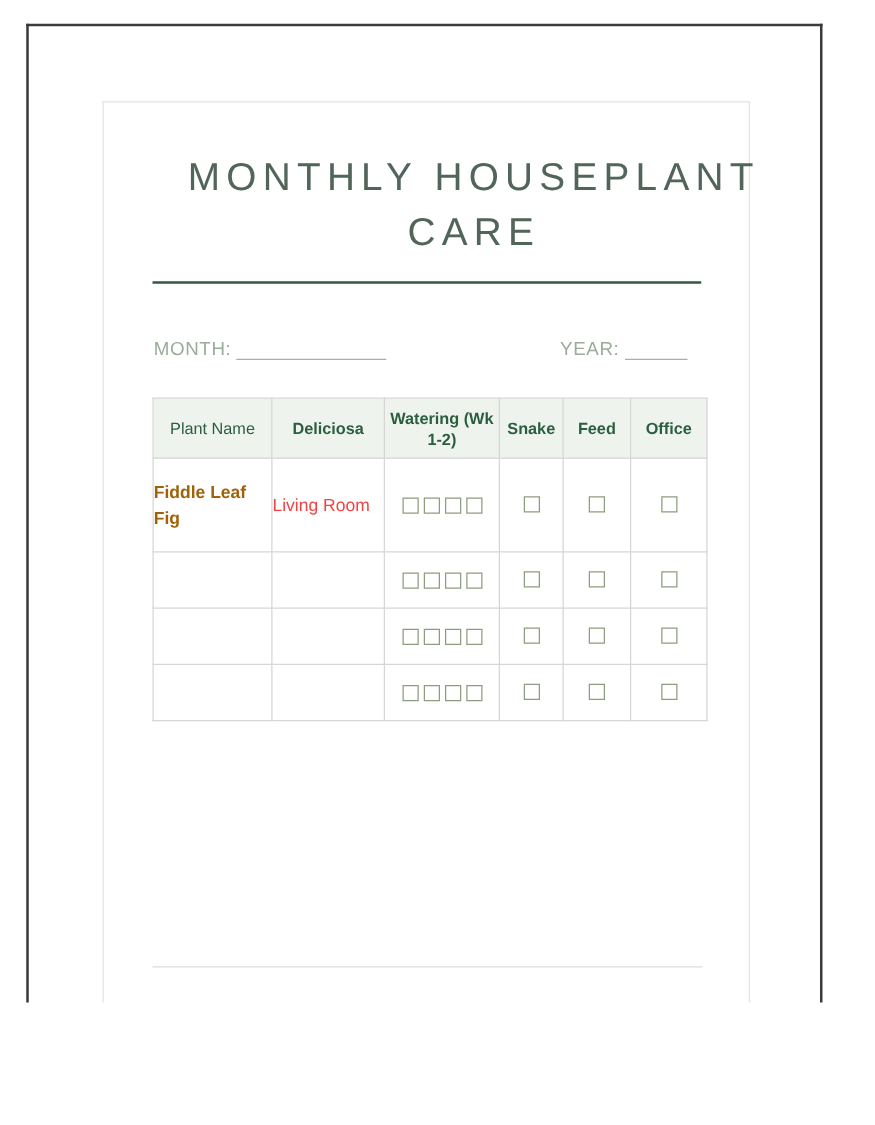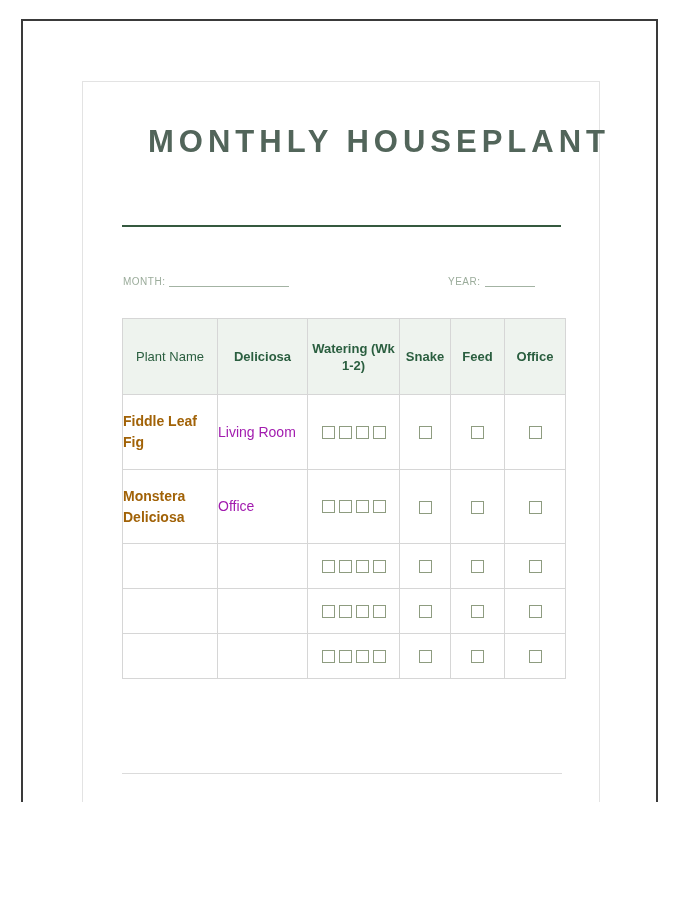--- a/index.html
+++ b/index.html
@@ -42,36 +42,36 @@
     background: #ffffff;
   }
   .doc-title {
     position: absolute;
     left: 82px;
     top: 120px;
     width: 594px;
     text-align: center;
     color: #52655a;
     font-size: 31px;
-    font-weight: 700;
+    font-weight: 400;
     letter-spacing: 5px;
     line-height: 44px;
   }
   .title-divider {
     position: absolute;
     left: 122px;
     top: 225px;
     width: 439px;
     height: 2px;
     background: #35593f;
   }
   .fill-row {
     position: absolute;
     top: 271px;
-    font-size: 10px;
+    font-size: 15px;
     letter-spacing: 0.5px;
     color: #9bac9b;
     white-space: nowrap;
   }
   .fill-row.month { left: 123px; }
   .fill-row.year  { left: 448px; }
   .fill-line {
     display: inline-block;
     height: 15px;
     border-bottom: 1px solid #a3b3a3;
@@ -109,41 +109,41 @@
     font-size: 14px;
     font-weight: bold;
     color: #a16207;
     text-align: left;
     padding: 6px 10px 6px 12px;
     line-height: 21px;
   }
   .loc-cell {
     font-size: 14px;
     font-weight: normal;
-    color: #a21caf;
+    color: #ef4444;
     text-align: left;
     padding: 6px 10px 6px 12px;
     line-height: 21px;
   }
   .box-cell { text-align: center; }
   .box-group {
     display: flex;
     justify-content: center;
     gap: 4px;
   }
   .checkbox {
     display: inline-block;
     width: 13px;
     height: 13px;
     border: 1px solid #8e9c80;
     box-sizing: border-box;
     background: #ffffff;
     vertical-align: middle;
   }
-  tr.r-tall1 { height: 76px; }
+  tr.r-tall1 { height: 48px; }
   tr.r1 { height: 75px; }
   tr.r2 { height: 74px; }
   tr.r3 { height: 71px; }
   tr.r-empty { height: 45px; }
 
   .bottom-divider {
     position: absolute;
     left: 122px;
     top: 773px;
     width: 440px;
@@ -153,20 +153,21 @@
 </style>
 </head>
 <body>
 
 <div class="viewport">
   <div class="outer-frame"></div>
   <div class="card"></div>
 
   <div class="doc-title">
     <div>MONTHLY HOUSEPLANT</div>
+    <div>CARE</div>
   </div>
 
   <div class="title-divider"></div>
 
   <div class="fill-row month">
     <span>MONTH:</span><span class="fill-line month-line"></span>
   </div>
   <div class="fill-row year">
     <span>YEAR:</span><span class="fill-line year-line"></span>
   </div>
@@ -199,35 +200,20 @@
               <span class="checkbox"></span>
               <span class="checkbox"></span>
               <span class="checkbox"></span>
               <span class="checkbox"></span>
             </span>
         </td>
         <td class="box-cell"><span class="checkbox"></span></td>
         <td class="box-cell"><span class="checkbox"></span></td>
         <td class="box-cell"><span class="checkbox"></span></td>
       </tr>
-      <tr class="r2">
-        <td class="name-cell">Monstera Deliciosa</td>
-        <td class="loc-cell">Office</td>
-        <td class="box-cell">
-          <span class="box-group">
-              <span class="checkbox"></span>
-              <span class="checkbox"></span>
-              <span class="checkbox"></span>
-              <span class="checkbox"></span>
-            </span>
-        </td>
-        <td class="box-cell"><span class="checkbox"></span></td>
-        <td class="box-cell"><span class="checkbox"></span></td>
-        <td class="box-cell"><span class="checkbox"></span></td>
-      </tr>
       <tr class="r-empty">
         <td class="name-cell"></td>
         <td class="loc-cell"></td>
         <td class="box-cell">
           <span class="box-group">
               <span class="checkbox"></span>
               <span class="checkbox"></span>
               <span class="checkbox"></span>
               <span class="checkbox"></span>
             </span>

